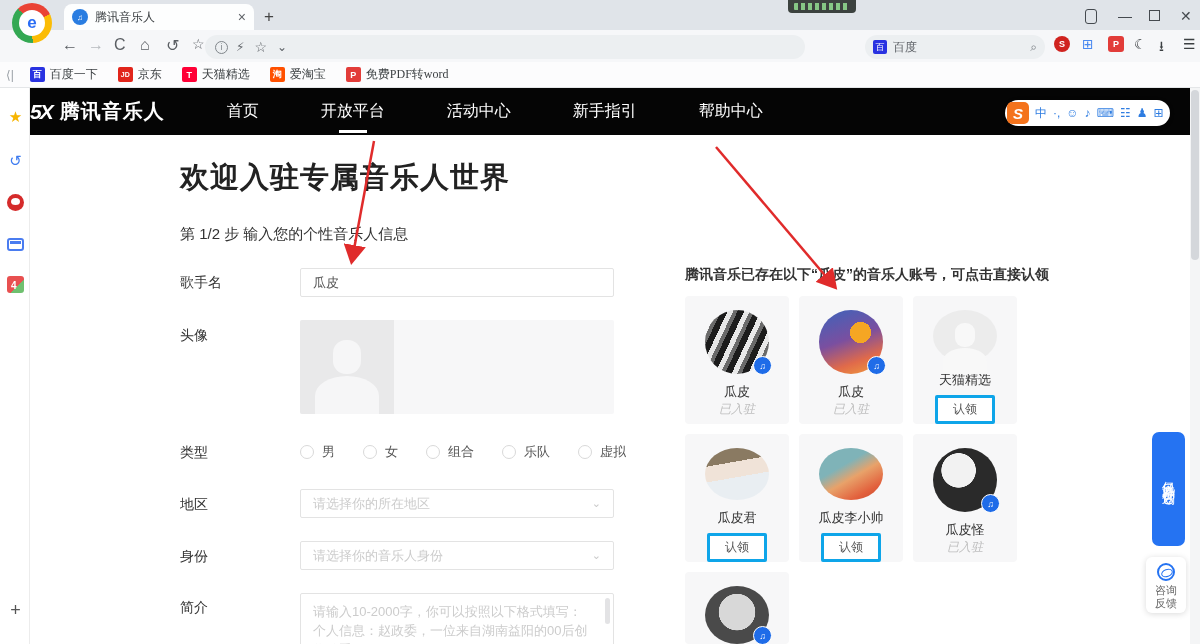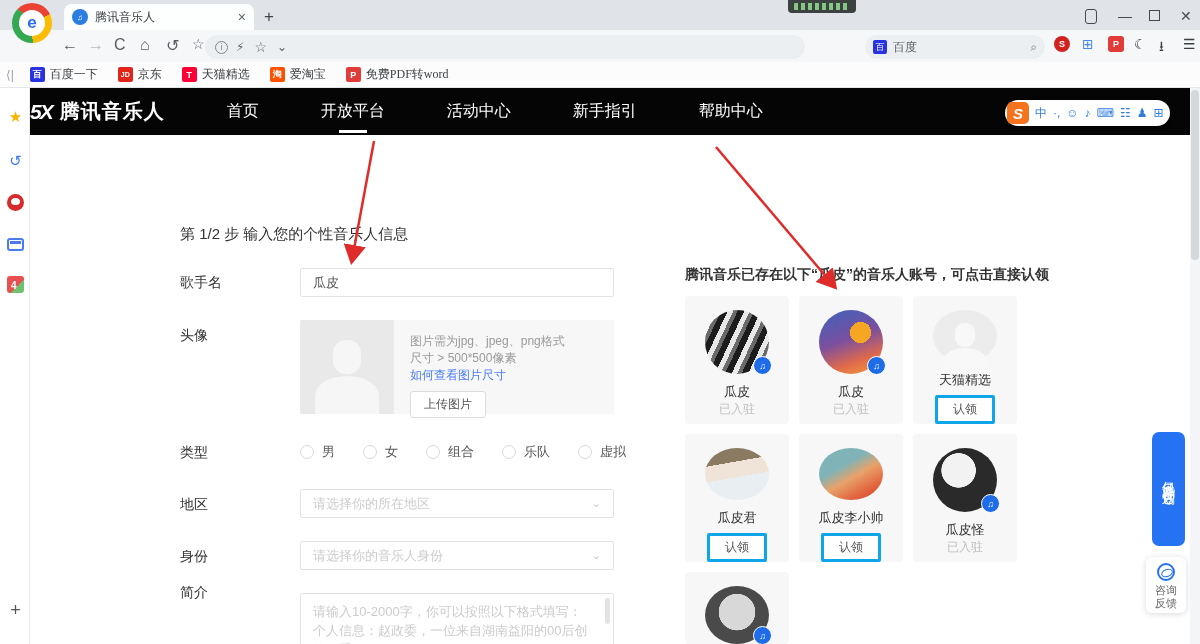--- a/index.html
+++ b/index.html
@@ -114,21 +114,21 @@
   #intro-area .scroll-thumb { position:absolute; right:3px; top:4px; width:5px; height:26px; background:#e3e3e5; border-radius:3px; }
 
   
   #claim-header { left:685px; top:266px; font-size:14px; font-weight:bold; color:#333; }
   .card { width:104px; height:128px; background:#f7f7f8; border-radius:4px; position:absolute;
     display:flex; flex-direction:column; align-items:center; }
   .card .avatar { width:64px; height:64px; border-radius:50%; margin-top:14px; position:relative; }
   .badge { position:absolute; right:-3px; bottom:-1px; width:19px; height:19px; border-radius:50%; background:#1f6ce8;
     border:1.5px solid #fff; color:#fff; font-size:9px; display:flex; align-items:center; justify-content:center; }
   .card .cname { margin-top:9px; font-size:13px; color:#333; }
-  .card .cstatus { font-size:12px; color:#bfbfbf; }
+  .card .cstatus { font-size:12px; color:#bfbfbf;font-style:italic; }
   .claim-btn { margin-top:6px; background:#fff; border:3px solid #0ea5e9; border-radius:2px; padding:3px 15px; font-size:12px; color:#555; }
 
   .av-bw-stripes { background:repeating-linear-gradient(115deg,#1c1c1c 0 6px,#e8e8e8 6px 11px,#6a6a6a 11px 15px); }
   .av-sunset-blue { background:radial-gradient(circle at 65% 35%,#f5a623 0 18%,transparent 18%),linear-gradient(160deg,#4a5fb5 10%,#7a4fa0 45%,#e06a4a 75%,#f2a03c 100%); }
   .av-placeholder { background:#ececec; }
   .av-placeholder::before { content:""; position:absolute; left:22px; top:13px; width:20px; height:24px; background:#f8f8f8; border-radius:9px; }
   .av-placeholder::after { content:""; position:absolute; left:10px; top:38px; width:44px; height:26px; background:#f8f8f8; border-radius:50% 50% 0 0; }
   .av-anime-boy { background:linear-gradient(170deg,#8a7a62 0 30%,#f0e3d8 30% 55%,#e9eef2 55% 100%); }
   .av-sunset-orange { background:linear-gradient(150deg,#7fb3b8 0 35%,#e8a26a 55%,#e2603c 80%,#c44a30 100%); }
   .av-bw-anime { background:radial-gradient(circle at 40% 35%,#f2f2f2 0 30%,#2a2a2a 31% 100%); }
@@ -252,37 +252,32 @@
     <span class="ime-ico">中</span>
     <span class="ime-ico">·,</span>
     <span class="ime-ico">☺</span>
     <span class="ime-ico">♪</span>
     <span class="ime-ico">⌨</span>
     <span class="ime-ico">☷</span>
     <span class="ime-ico">♟</span>
     <span class="ime-ico">⊞</span>
   </div>
 
+  <div class="abs" id="page-title">欢迎入驻专属音乐人世界</div>
   <div class="abs" id="step-text">第 1/2 步 输入您的个性音乐人信息</div>
 
   <div class="abs form-label" style="top:274px">歌手名</div>
   <div class="abs field" id="singer-input">瓜皮</div>
 
   <div class="abs form-label" style="top:327px">头像</div>
   <div class="abs" id="avatar-box">
     <div id="avatar-ph">
       <div class="head"></div>
         <div class="shoulders"></div>
     </div>
-    <div id="avatar-info">
-      <div>图片需为jpg、jpeg、png格式</div>
-      <div>尺寸 &gt; 500*500像素</div>
-      <div class="link">如何查看图片尺寸</div>
-      <div id="upload-btn">上传图片</div>
-    </div>
   </div>
 
   <div class="abs form-label" style="top:444px">类型</div>
   <div class="abs" id="type-row">
     <span class="radio-item">
         <span class="radio-circle"></span>
         <span class="radio-label">男</span>
       </span>
     <span class="radio-item">
         <span class="radio-circle"></span>
@@ -307,21 +302,21 @@
     <span>请选择你的所在地区</span>
     <span class="chev">⌄</span>
   </div>
 
   <div class="abs form-label" style="top:548px">身份</div>
   <div class="abs field select-field" id="identity-select">
     <span>请选择你的音乐人身份</span>
     <span class="chev">⌄</span>
   </div>
 
-  <div class="abs form-label" style="top:584px">简介</div>
+  <div class="abs form-label" style="top:599px">简介</div>
   <div id="intro-area">
     <div>请输入10-2000字，你可以按照以下格式填写：</div>
     <div>个人信息：赵政委，一位来自湖南益阳的00后创作歌手，</div>
 
     <div class="scroll-thumb"></div>
   </div>
 
   <div class="abs" id="claim-header">腾讯音乐已存在以下“瓜皮”的音乐人账号，可点击直接认领</div>
 
   <div class="abs card" style="left:685px;top:296px">

